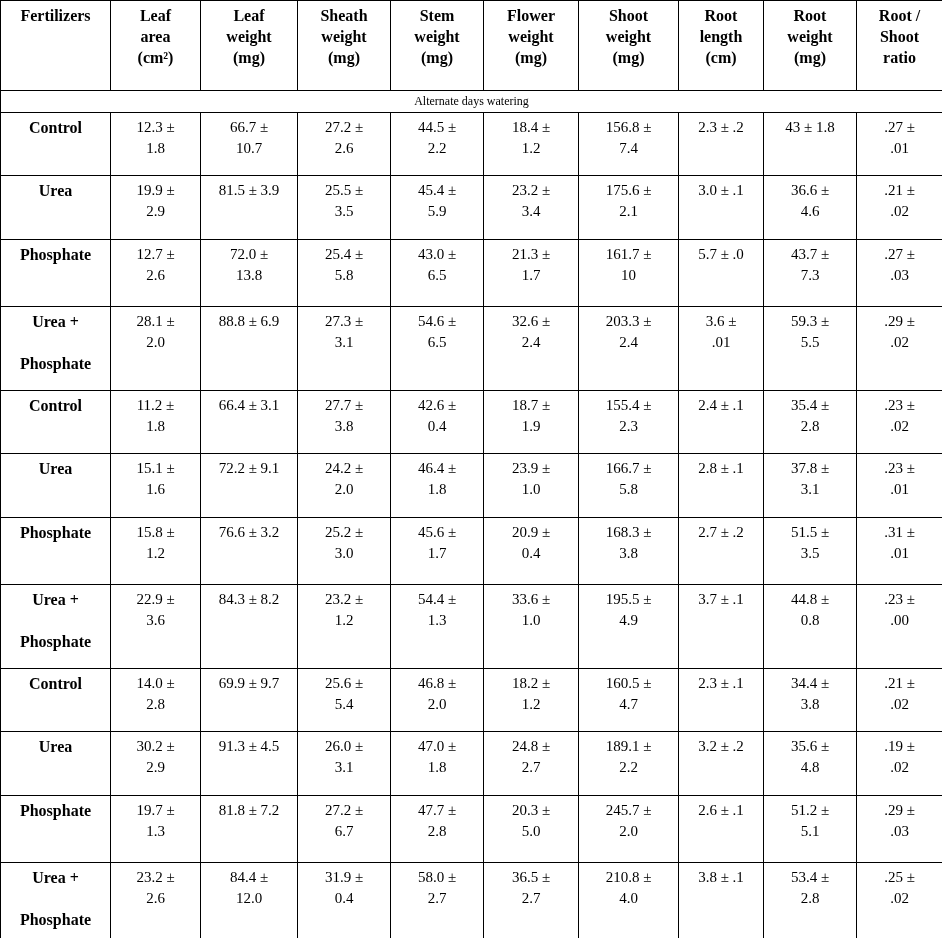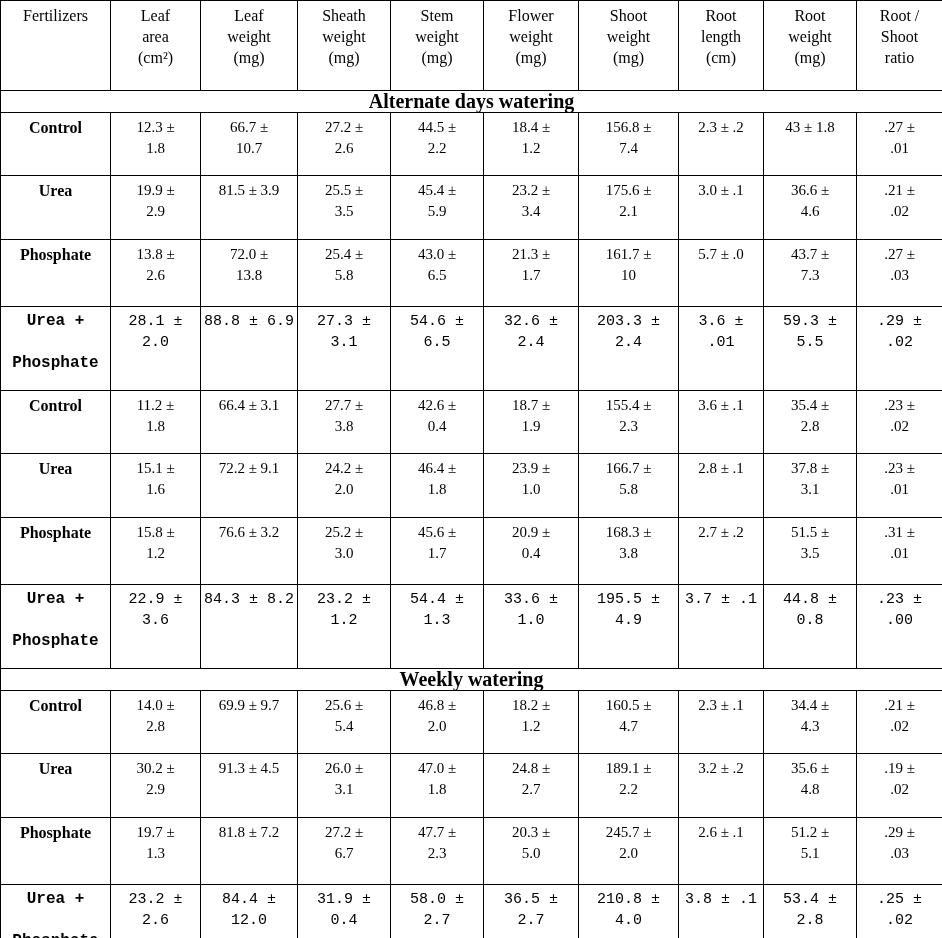--- a/index.html
+++ b/index.html
@@ -22,35 +22,35 @@
     border: 1px solid #000000;
     vertical-align: top;
     text-align: center;
     padding: 4px 2px 2px 2px;
     line-height: 21px;
     white-space: pre-line;
     overflow: hidden;
     box-sizing: border-box;
   }
   table.ftable thead tr { height: 90px; }
-  table.ftable thead th { font-weight: normal; font-size: 16px; line-height: 21px; }
+  table.ftable thead th { font-weight: bold; font-size: 16px; line-height: 21px; }
   tr.section-row { height: 22px; }
   tr.section-row td {
-    font-weight: bold;
-    font-size: 20px;
+    font-weight: normal;
+    font-size: 12px;
     padding: 0 0 1px 0;
     line-height: 20px;
     vertical-align: middle;
     margin-left: 17px;
   }
   th.row-label { font-weight: bold; font-size: 16px; margin-top: 40px; }
   tr.r0 { height: 63px; }
   tr.r1 { height: 64px; }
   tr.r2 { height: 67px; }
-  tr.r3 { height: 84px; font-family: Liberation Mono, monospace; }
+  tr.r3 { height: 84px; }
 </style>
 </head>
 <body>
 
 <div class="page">
   <table class="ftable">
     <colgroup>
         <col style="width: 110px;">
         <col style="width: 90px;">
         <col style="width: 97px;">
@@ -131,21 +131,21 @@
           <td>175.6 ±
 2.1</td>
           <td>3.0 ± .1</td>
           <td>36.6 ±
 4.6</td>
           <td>.21 ±
 .02</td>
         </tr>
         <tr class="data-row r2">
           <th class="row-label" scope="row">Phosphate</th>
-          <td>13.8 ±
+          <td>12.7 ±
 2.6</td>
           <td>72.0 ±
 13.8</td>
           <td>25.4 ±
 5.8</td>
           <td>43.0 ±
 6.5</td>
           <td>21.3 ±
 1.7</td>
           <td>161.7 ±
@@ -184,21 +184,21 @@
 1.8</td>
           <td>66.4 ± 3.1</td>
           <td>27.7 ±
 3.8</td>
           <td>42.6 ±
 0.4</td>
           <td>18.7 ±
 1.9</td>
           <td>155.4 ±
 2.3</td>
-          <td>3.6 ± .1</td>
+          <td>2.4 ± .1</td>
           <td>35.4 ±
 2.8</td>
           <td>.23 ±
 .02</td>
         </tr>
         <tr class="data-row r1">
           <th class="row-label" scope="row">Urea</th>
           <td>15.1 ±
 1.6</td>
           <td>72.2 ± 9.1</td>
@@ -249,39 +249,36 @@
           <td>33.6 ±
 1.0</td>
           <td>195.5 ±
 4.9</td>
           <td>3.7 ± .1</td>
           <td>44.8 ±
 0.8</td>
           <td>.23 ±
 .00</td>
         </tr>
-        <tr class="section-row">
-          <td colspan="10">Weekly watering</td>
-        </tr>
         <tr class="data-row r0">
           <th class="row-label" scope="row">Control</th>
           <td>14.0 ±
 2.8</td>
           <td>69.9 ± 9.7</td>
           <td>25.6 ±
 5.4</td>
           <td>46.8 ±
 2.0</td>
           <td>18.2 ±
 1.2</td>
           <td>160.5 ±
 4.7</td>
           <td>2.3 ± .1</td>
           <td>34.4 ±
-4.3</td>
+3.8</td>
           <td>.21 ±
 .02</td>
         </tr>
         <tr class="data-row r1">
           <th class="row-label" scope="row">Urea</th>
           <td>30.2 ±
 2.9</td>
           <td>91.3 ± 4.5</td>
           <td>26.0 ±
 3.1</td>
@@ -298,21 +295,21 @@
 .02</td>
         </tr>
         <tr class="data-row r2">
           <th class="row-label" scope="row">Phosphate</th>
           <td>19.7 ±
 1.3</td>
           <td>81.8 ± 7.2</td>
           <td>27.2 ±
 6.7</td>
           <td>47.7 ±
-2.3</td>
+2.8</td>
           <td>20.3 ±
 5.0</td>
           <td>245.7 ±
 2.0</td>
           <td>2.6 ± .1</td>
           <td>51.2 ±
 5.1</td>
           <td>.29 ±
 .03</td>
         </tr>

